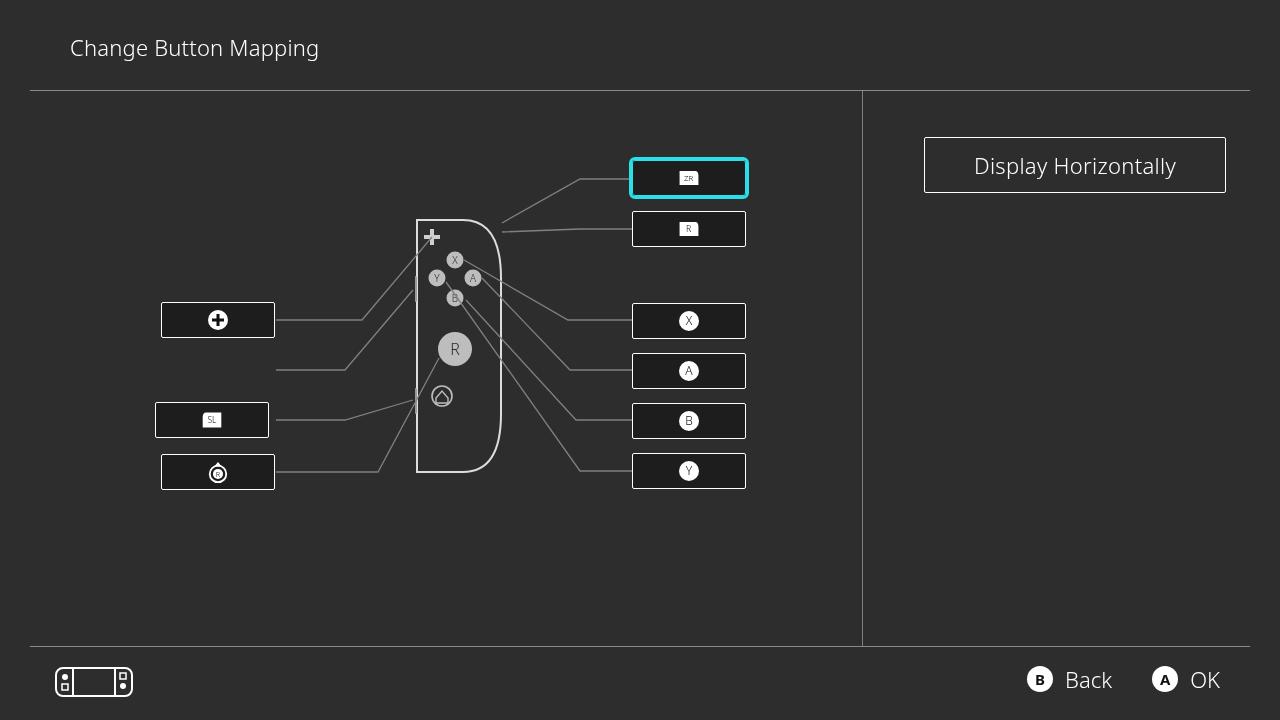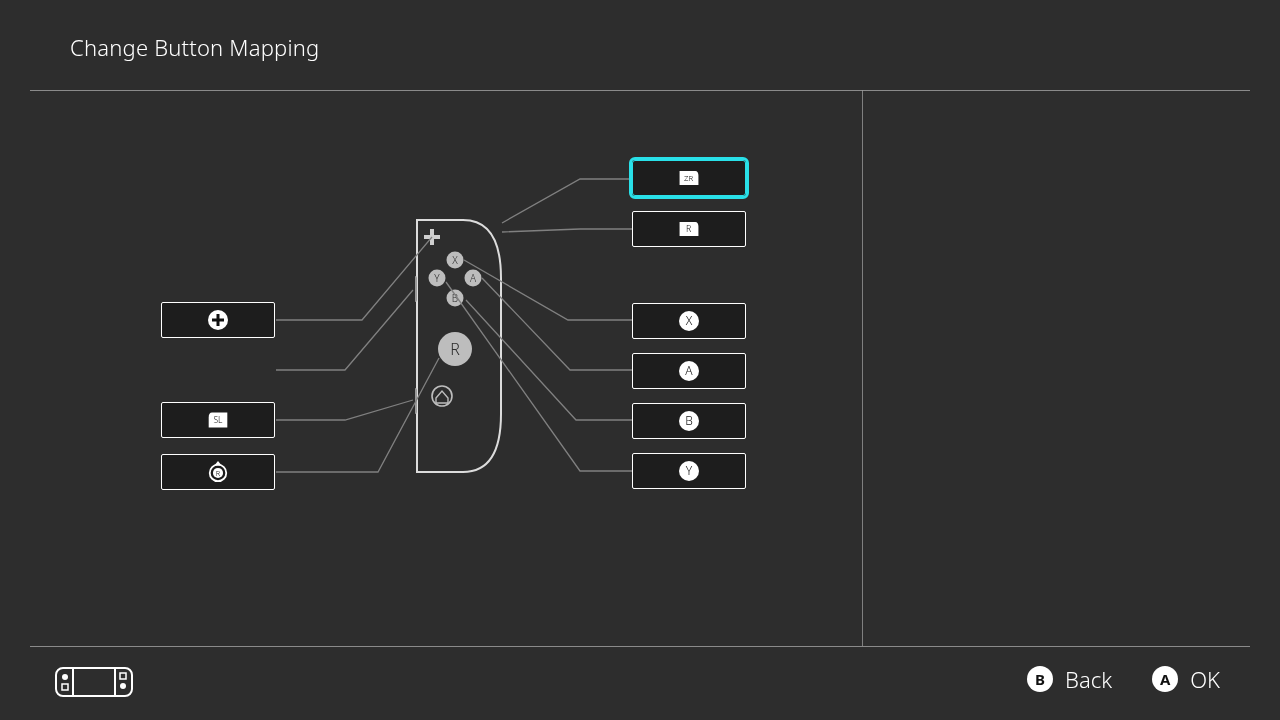--- a/index.html
+++ b/index.html
@@ -42,21 +42,21 @@
   
   .leaders{position:absolute;left:0;top:0;width:100%;height:100%;pointer-events:none}
   .leaders path{stroke:var(--leader);stroke-width:1.3;fill:none}
 
   
   .chip{
     position:absolute;width:114px;height:36px;background:#1d1d1d;border:1.5px solid #fff;border-radius:2px;
     display:flex;align-items:center;justify-content:center
   }
   .chip[data-selected="true"]{outline:3px solid var(--highlight);outline-offset:0;border-color:var(--highlight);border-radius:3px}
-  .chip .glyph{width:22px;height:22px;display:flex;align-items:center;justify-content:center}
+  .chip .glyph{width:22px;height:22px;display:flex;align-items:flex-start;justify-content:center}
   .chip .glyph svg{display:block}
 
   
   .btn{
     position:absolute;height:56px;border:1.5px solid #fff;border-radius:2px;
     display:flex;align-items:center;justify-content:center;font-size:22px;letter-spacing:.3px
   }
   .btn.disabled{border-color:transparent;background:var(--done-bg);color:var(--done-text)}
 
   
@@ -69,20 +69,23 @@
 </style>
 </head>
 <body>
 
 <div class="stage">
 
   <div class="title">Change Button Mapping</div>
   <div class="hr-top"></div>
   <div class="vdiv"></div>
 
+  <div class="btn" style="left:924px;top:137px;width:302px">
+    <span>Display Horizontally</span>
+  </div>
 
 
   <div class="joycon">
     <svg viewBox="0 0 88 256" width="88" height="256" aria-hidden="true">
 
       <path d="M2 2 H48 Q86 2 86 60 V196 Q86 254 48 254 H2 Z" fill="#2d2d2d" stroke="#dcdcdc" stroke-width="2"></path>
 
       <g>
         <rect x="9" y="17" width="16" height="4" fill="#cfcfcf"></rect>
         <rect x="15" y="11" width="4" height="16" fill="#cfcfcf"></rect>
@@ -131,21 +134,21 @@
 
   <div class="chip" style="left:161px;top:302px">
     <span class="glyph">
       <svg viewBox="0 0 22 22" width="22" height="22">
           <circle cx="11" cy="11" r="10" fill="#fff"></circle>
           <rect x="5" y="9.5" width="12" height="3" fill="#111"></rect>
           <rect x="9.5" y="5" width="3" height="12" fill="#111"></rect>
         </svg>
     </span>
   </div>
-  <div class="chip" style="left:161px;top:402px">
+  <div class="chip" style="left:155px;top:402px">
     <span class="glyph">
       <svg viewBox="0 0 26 22" width="26" height="22">
           <path d="M24 2 H6 Q2 2 2 8 V20 H24 Z" fill="#fff"></path>
           <text x="13" y="15" font-size="10" font-weight="700" fill="#111" text-anchor="middle">SL</text>
         </svg>
     </span>
   </div>
   <div class="chip" style="left:161px;top:454px">
     <span class="glyph">
       <svg viewBox="0 0 24 24" width="24" height="24">

